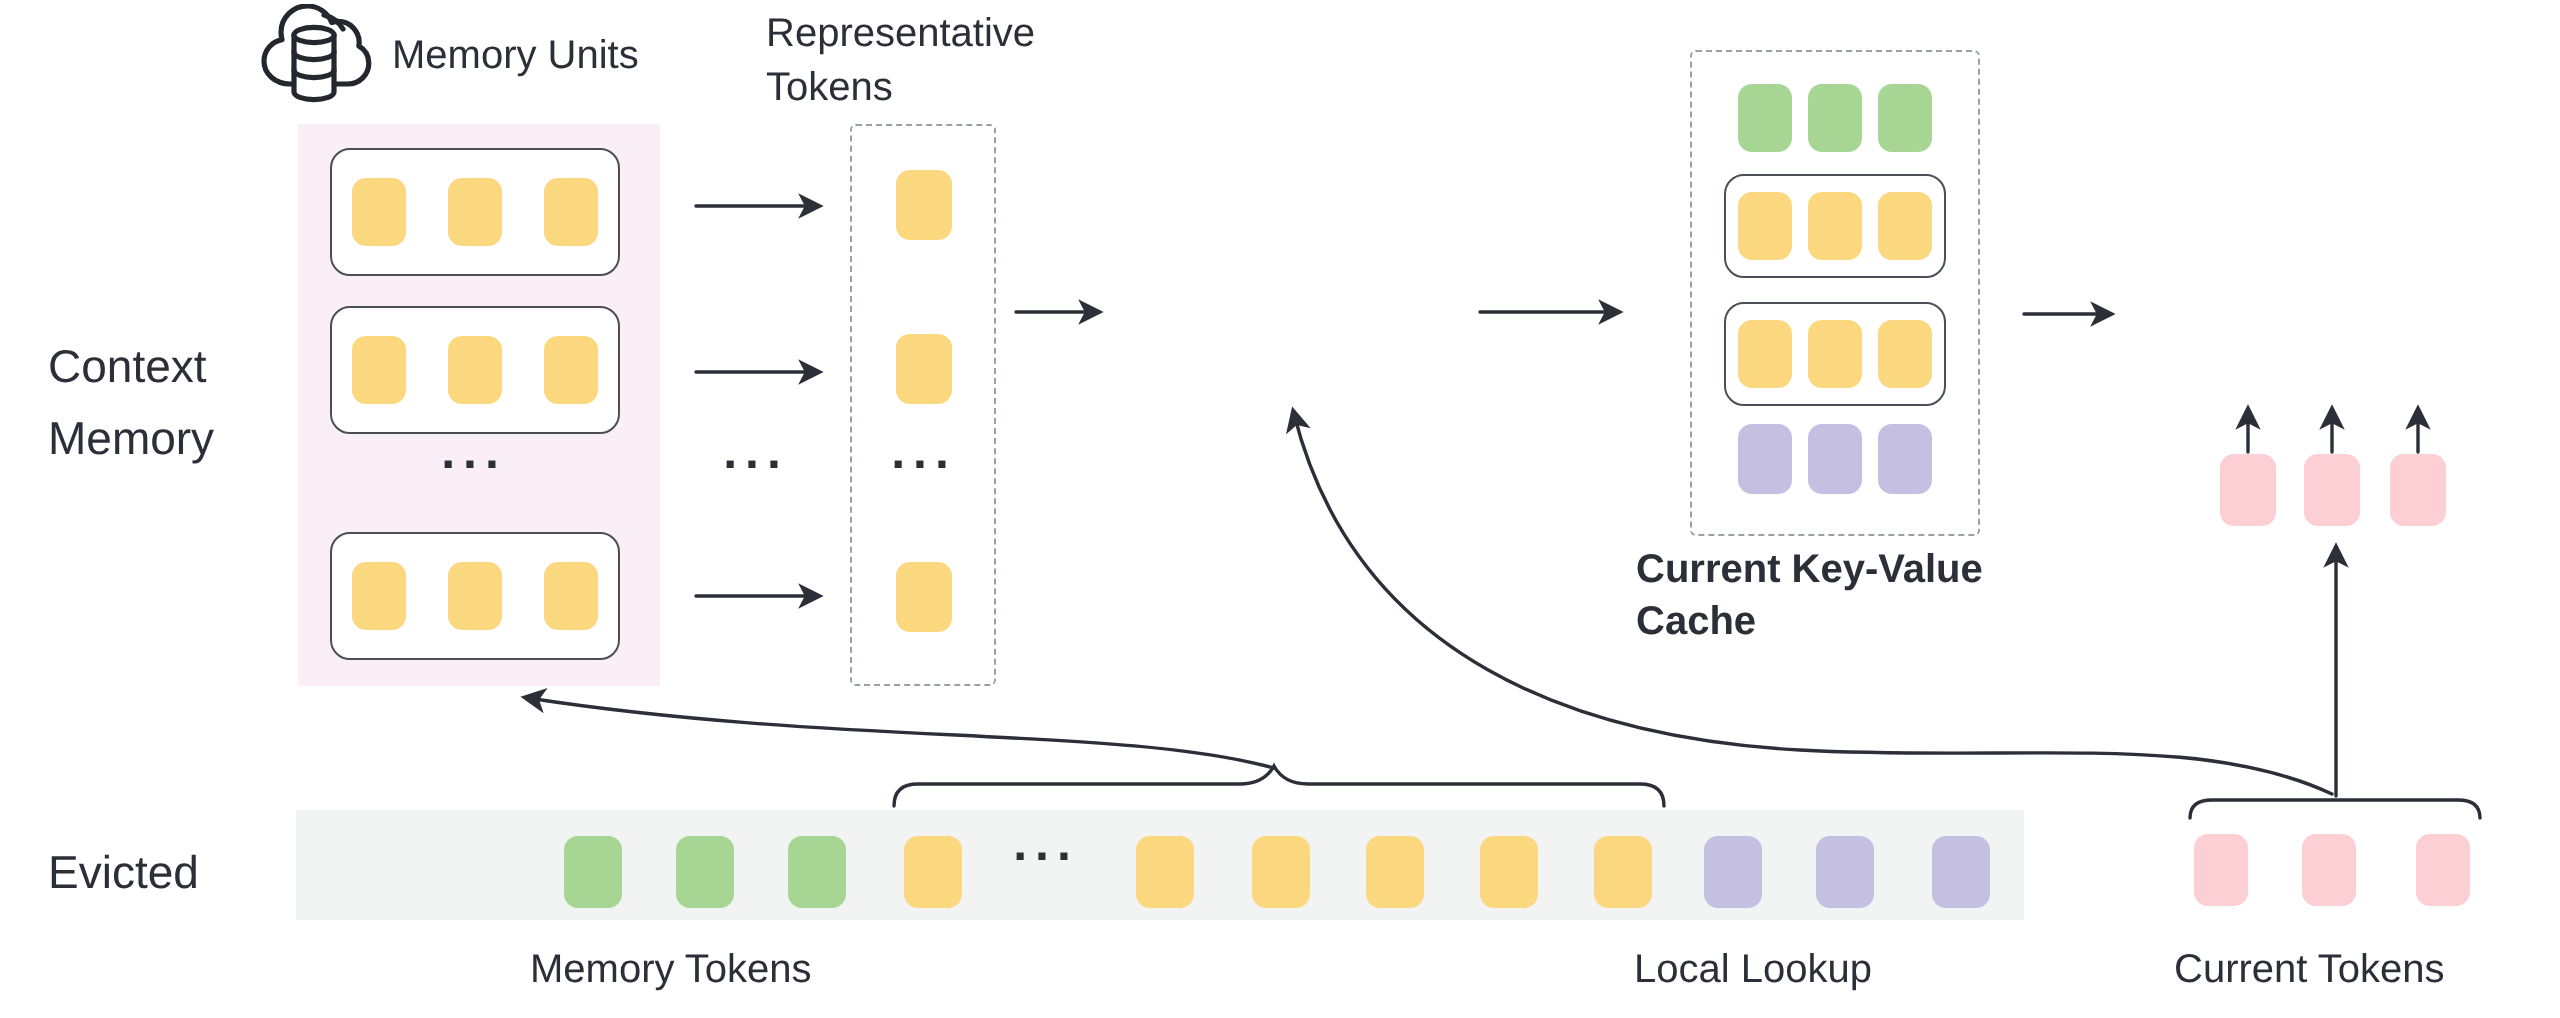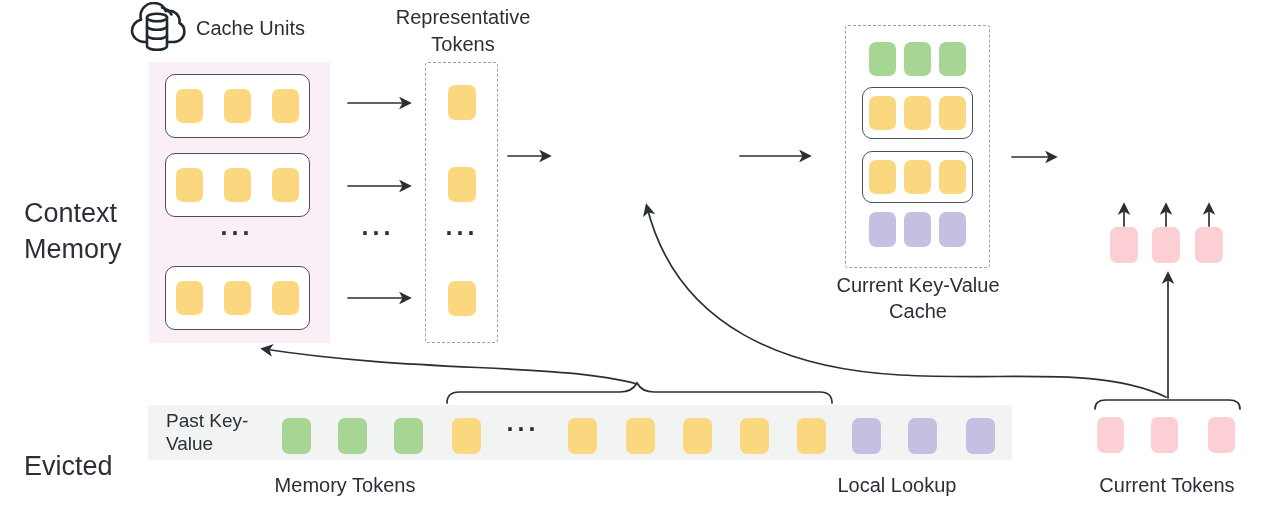--- a/index.html
+++ b/index.html
@@ -13,23 +13,23 @@
   .cache-row{display:flex;align-items:center;justify-content:center;gap:8px;box-sizing:border-box;}
   .cache-row.boxed{background:#fff;border:1.4px solid #4a4f57;border-radius:10px;}
   .token{width:27px;height:34px;border-radius:7px;flex:0 0 auto;}
   .tok-abs{position:absolute;width:29px;height:36px;border-radius:7px;}
   .tok-yellow{background:#fbd87f;}
   .tok-green{background:#a7d694;}
   .tok-purple{background:#c5c0e2;}
   .tok-pink{background:#fbcfd4;}
   .dashed-box{border:1.6px dashed #9aa0a8;border-radius:3px;box-sizing:border-box;}
   .lbl{white-space:pre-line;}
-  .lbl-big{font-size:27px;line-height:36px;margin-top:30px;}
+  .lbl-big{font-size:23px;line-height:36px;}
   .lbl-med{font-size:20px;line-height:26px;}
-  .lbl-center{text-align:center;}
+  .lbl-center{}
   .dots{font-weight:700;font-size:25px;letter-spacing:4px;line-height:26px;text-align:center;}
   .lookup-btn{background:#fff;border:2px solid #2b2f38;border-radius:27px;
               display:flex;align-items:center;justify-content:center;gap:9px;
               font-size:24px;box-sizing:border-box;}
   .llm-box{background:#b9d8e9;border-radius:16px;display:flex;align-items:center;justify-content:center;
            font-size:46px;letter-spacing:1px;}
   svg.overlay{position:absolute;left:0;top:0;pointer-events:none;}
 </style>
 </head>
 <body>
@@ -43,21 +43,21 @@
     <svg width="60" height="54" viewBox="0 0 60 54" fill="none" stroke="#23272e" stroke-width="2.6" stroke-linecap="round" stroke-linejoin="round">
       <path d="M17 40 C9.5 40 4 34.8 4 28.6 C4 23.2 7.8 18.8 13 17.8 C12.7 16.6 12.5 15.4 12.5 14.1 C12.5 6.9 18.4 1 25.7 1 C31.2 1 35.9 4.4 37.9 9.2 C38.9 8.9 40 8.7 41.1 8.7 C46.9 8.7 51.6 13.4 51.6 19.2 C51.6 19.8 51.5 20.4 51.4 21 C54.4 22.7 56.4 25.9 56.4 29.6 C56.4 35.3 51.8 40 46 40 L17 40"></path>
       <path d="M34 5.5 C38 6.5 41.5 9 43.5 12.5"></path>
       <path d="M19 15.5 L19 44 A10 3.8 0 0 0 39 44 L39 15.5" fill="#ffffff"></path>
       <ellipse cx="29" cy="15.5" rx="10" ry="3.8" fill="#ffffff"></ellipse>
       <path d="M19 24 A10 3.8 0 0 0 39 24"></path>
       <path d="M19 33 A10 3.8 0 0 0 39 33"></path>
     </svg>
   </div>
 
-  <div class="abs lbl-med" style="left:196px;top:15px;">Cache Units</div>
+  <div class="abs lbl-med" style="left:196px;top:15px;">Memory Units</div>
   <div class="abs lbl lbl-med lbl-center" style="left:383px;top:4px;width:160px;line-height:27px;">Representative Tokens</div>
   <div class="abs lbl lbl-big" style="left:24px;top:165px;width:120px;">Context Memory</div>
 
   <div class="abs unit-row" style="left:165px;top:74px;width:145px;height:64px;">
     <div class="token tok-yellow"></div>
     <div class="token tok-yellow"></div>
     <div class="token tok-yellow"></div>
   </div>
   <div class="abs unit-row" style="left:165px;top:153px;width:145px;height:64px;">
     <div class="token tok-yellow"></div>
@@ -95,28 +95,27 @@
   <div class="abs cache-row boxed" style="left:862px;top:151px;width:111px;height:52px;">
     <div class="token tok-yellow"></div>
     <div class="token tok-yellow"></div>
     <div class="token tok-yellow"></div>
   </div>
   <div class="abs cache-row" style="left:862px;top:212px;width:111px;height:35px;">
     <div class="token tok-purple" style="height:35px;"></div>
     <div class="token tok-purple" style="height:35px;"></div>
     <div class="token tok-purple" style="height:35px;"></div>
   </div>
-  <div class="abs lbl lbl-med lbl-center" style="left:818px;top:272px;width:200px;">Current Key-Value Cache</div>
+  <div class="abs lbl lbl-med lbl-center" style="left:818px;top:272px;width:200px;font-weight:bold;">Current Key-Value Cache</div>
 
   <div class="abs tok-abs tok-pink" style="left:1110px;top:227px;width:28px;"></div>
   <div class="abs tok-abs tok-pink" style="left:1152px;top:227px;width:28px;"></div>
   <div class="abs tok-abs tok-pink" style="left:1195px;top:227px;width:28px;"></div>
 
   <div class="abs lbl-big" style="left:24px;top:418px;">Evicted</div>
-  <div class="abs lbl" style="left:166px;top:409px;width:112px;font-size:19px;line-height:23px;">Past Key-Value</div>
 
   <div class="abs tok-abs tok-green" style="left:282px;top:418px;"></div>
   <div class="abs tok-abs tok-green" style="left:338px;top:418px;"></div>
   <div class="abs tok-abs tok-green" style="left:394px;top:418px;"></div>
   <div class="abs tok-abs tok-yellow" style="left:452px;top:418px;"></div>
   <div class="abs tok-abs tok-yellow" style="left:568px;top:418px;"></div>
   <div class="abs tok-abs tok-yellow" style="left:626px;top:418px;"></div>
   <div class="abs tok-abs tok-yellow" style="left:683px;top:418px;"></div>
   <div class="abs tok-abs tok-yellow" style="left:740px;top:418px;"></div>
   <div class="abs tok-abs tok-yellow" style="left:797px;top:418px;"></div>

